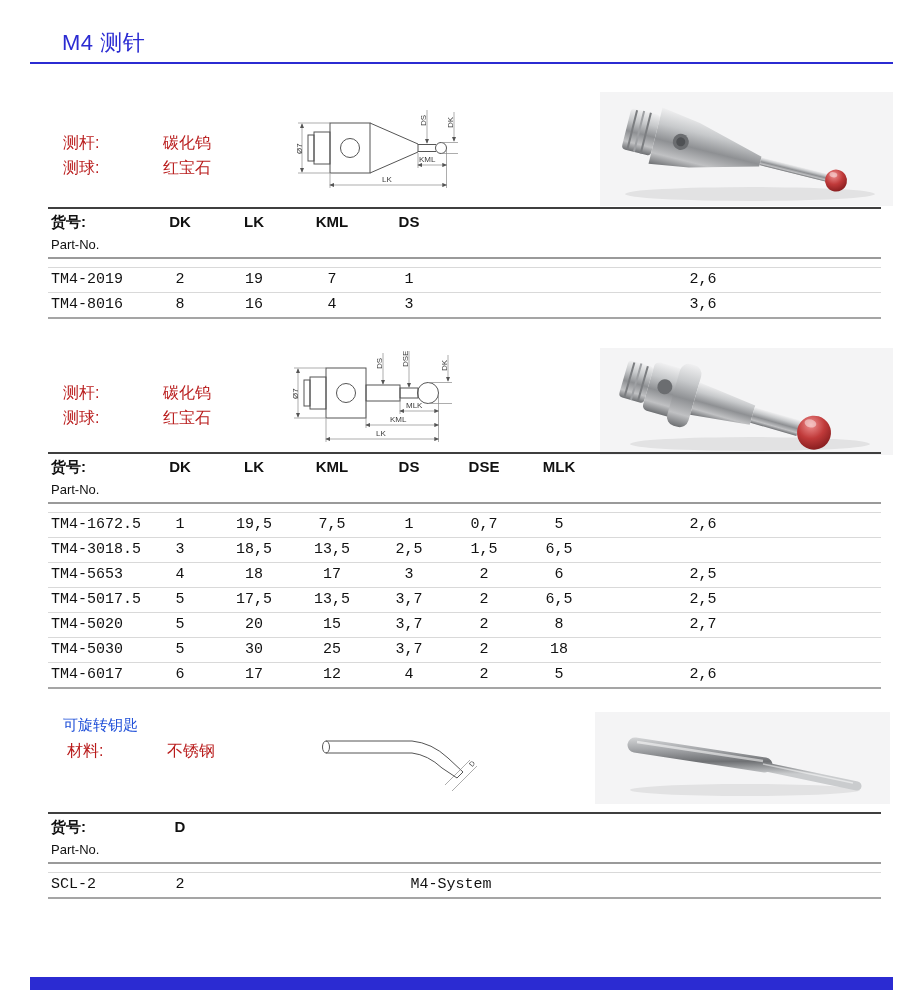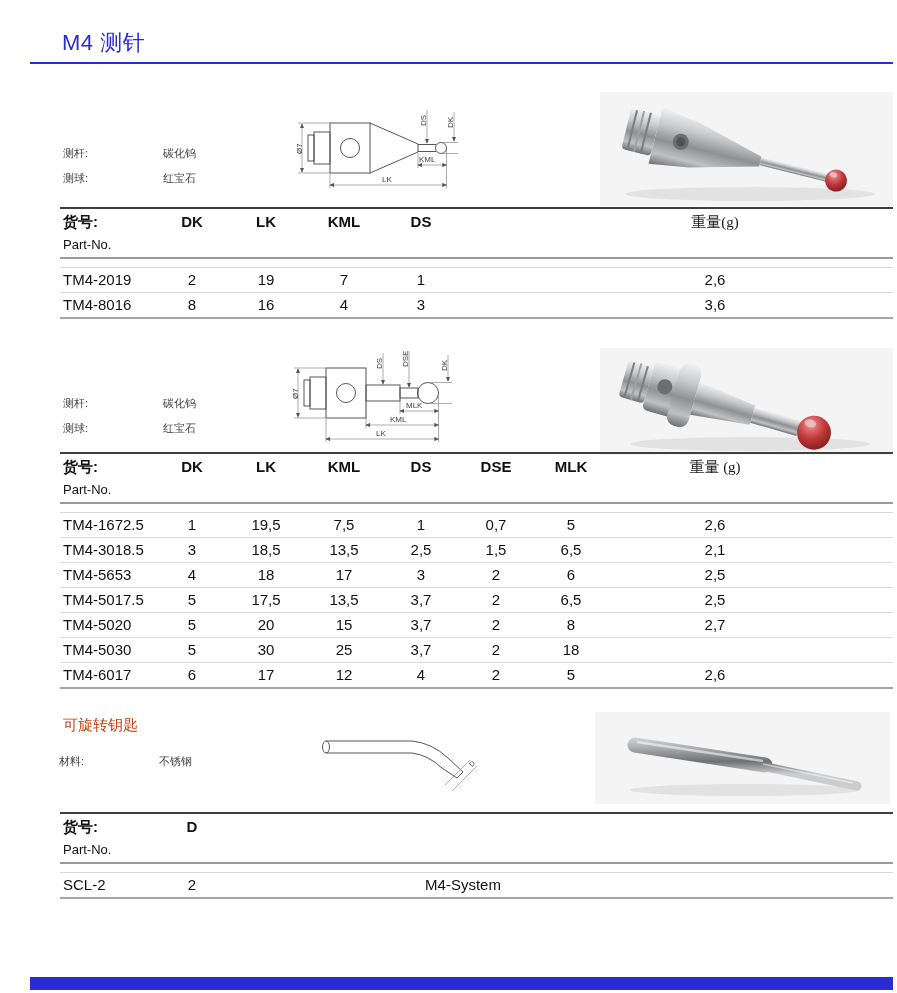--- a/index.html
+++ b/index.html
@@ -6,38 +6,38 @@
     --accent:#2b2bd2; --ruby:#b22a2c; --photo_bg:#f4f4f5;
     --line_dark:#3f3f3f; --line_mid:#a5a5a5; --line_light:#d9d9d9;
   }
   *{margin:0;padding:0;box-sizing:border-box;}
   body{background:#ffffff;font-family:"Liberation Sans",sans-serif;color:#111;}
   .page{position:relative;width:897px;height:993px;background:#fff;overflow:hidden;}
 
   .title{position:absolute;left:62px;top:28px;font-size:22px;font-weight:500;color:var(--accent);letter-spacing:.5px;}
   .title-rule{position:absolute;left:30px;top:62px;width:863px;height:2px;background:var(--accent);}
 
-  .spec-line{position:absolute;font-size:11px;color:#404040;margin-top:13px;}
+  .spec-line{position:absolute;font-size:16px;color:#b91c1c;}
   .spec-line .lab{display:inline-block;width:100px;}
-  .sec-heading{position:absolute;font-size:15px;color:#c2410c;}
+  .sec-heading{position:absolute;font-size:15px;color:#1d4ed8;}
 
   .photo{position:absolute;background:var(--photo_bg);}
 
   .drawing{position:absolute;}
 
-  .tbl{position:absolute;left:60px;width:833px;border-top:2px solid var(--line_dark);border-bottom:2px solid var(--line_mid);}
+  .tbl{position:absolute;left:48px;width:833px;border-top:2px solid var(--line_dark);border-bottom:2px solid var(--line_mid);}
   .trow{display:grid;grid-template-columns:100px 64px 84px 72px 82px 68px 82px 206px auto;align-items:center;}
   .trow .cell{text-align:center;font-size:15px;line-height:24px;height:24px;white-space:nowrap;}
   .trow .part{text-align:left;padding-left:3px;}
   .hrow .cell{height:26px;line-height:26px;font-weight:bold;}
   .hrow .wt{font-weight:400;color:#1a1a1a;font-family:"Liberation Serif",serif;}
   .subhrow .cell{height:22px;line-height:20px;font-weight:400;font-size:13px;}
   .subhrow{border-bottom:2px solid #9a9a9a;}
   .spacer{height:8px;}
-  .drow{border-top:1px solid var(--line_light);}
+  .drow{border-top:1px solid var(--line_light);font-family:Liberation Mono, monospace;}
   .drow:first-of-type{border-top:none;}
   .sys{grid-column:4 / span 4;text-align:left;padding-left:6px;}
 
   .bottom-bar{position:absolute;left:30px;top:977px;width:863px;height:13px;background:var(--accent);}
 
   svg text{font-family:"Liberation Sans",sans-serif;fill:#3c3c3c;}
   .dline{stroke:#555;stroke-width:1;fill:none;}
   .xline{stroke:#8a8a8a;stroke-width:.7;fill:none;}
 </style>
 </head>
@@ -121,21 +121,20 @@
 
   <div class="tbl" style="top:207px;">
     <div class="trow hrow">
       <div class="cell part">货号:</div>
       <div class="cell">DK</div>
       <div class="cell">LK</div>
       <div class="cell">KML</div>
       <div class="cell">DS</div>
       <div class="cell"></div>
         <div class="cell"></div>
-      <div class="cell wt">重量(g)</div>
       <div class="cell"></div>
     </div>
     <div class="trow subhrow">
       <div class="cell part">Part-No.</div>
       <div class="cell"></div>
         <div class="cell"></div>
         <div class="cell"></div>
         <div class="cell"></div>
       <div class="cell"></div>
         <div class="cell"></div>
@@ -246,21 +245,20 @@
 
   <div class="tbl" style="top:452px;">
     <div class="trow hrow">
       <div class="cell part">货号:</div>
       <div class="cell">DK</div>
       <div class="cell">LK</div>
       <div class="cell">KML</div>
       <div class="cell">DS</div>
       <div class="cell">DSE</div>
       <div class="cell">MLK</div>
-      <div class="cell wt">重量 (g)</div>
       <div class="cell"></div>
     </div>
     <div class="trow subhrow">
       <div class="cell part">Part-No.</div>
       <div class="cell"></div>
         <div class="cell"></div>
         <div class="cell"></div>
         <div class="cell"></div>
       <div class="cell"></div>
         <div class="cell"></div>
@@ -281,21 +279,20 @@
       <div class="cell"></div>
     </div>
     <div class="trow drow">
       <div class="cell part">TM4-3018.5</div>
       <div class="cell">3</div>
       <div class="cell">18,5</div>
       <div class="cell">13,5</div>
       <div class="cell">2,5</div>
       <div class="cell">1,5</div>
       <div class="cell">6,5</div>
-      <div class="cell">2,1</div>
       <div class="cell"></div>
     </div>
     <div class="trow drow">
       <div class="cell part">TM4-5653</div>
       <div class="cell">4</div>
       <div class="cell">18</div>
       <div class="cell">17</div>
       <div class="cell">3</div>
       <div class="cell">2</div>
       <div class="cell">6</div>
@@ -341,21 +338,21 @@
       <div class="cell">12</div>
       <div class="cell">4</div>
       <div class="cell">2</div>
       <div class="cell">5</div>
       <div class="cell">2,6</div>
       <div class="cell"></div>
     </div>
   </div>
 
   <div class="sec-heading" style="left:63px;top:716px;">可旋转钥匙</div>
-  <div class="spec-line" style="left:59px;top:741px;">
+  <div class="spec-line" style="left:67px;top:741px;">
     <span class="lab">材料:</span><span>不锈钢</span>
   </div>
 
   <svg class="drawing" style="left:312px;top:733px;" width="180" height="62" viewBox="0 0 180 62">
     <ellipse class="dline" cx="14" cy="14" rx="3.5" ry="6"></ellipse>
     <line class="dline" x1="14" y1="8" x2="100" y2="8"></line>
     <line class="dline" x1="14" y1="20" x2="100" y2="20"></line>
     <path class="dline" d="M100,8 Q120,10 136,25 L151,39"></path>
     <path class="dline" d="M100,20 Q116,22 130,35 L145,45"></path>
     <line class="dline" x1="151" y1="39" x2="145" y2="45"></line>

